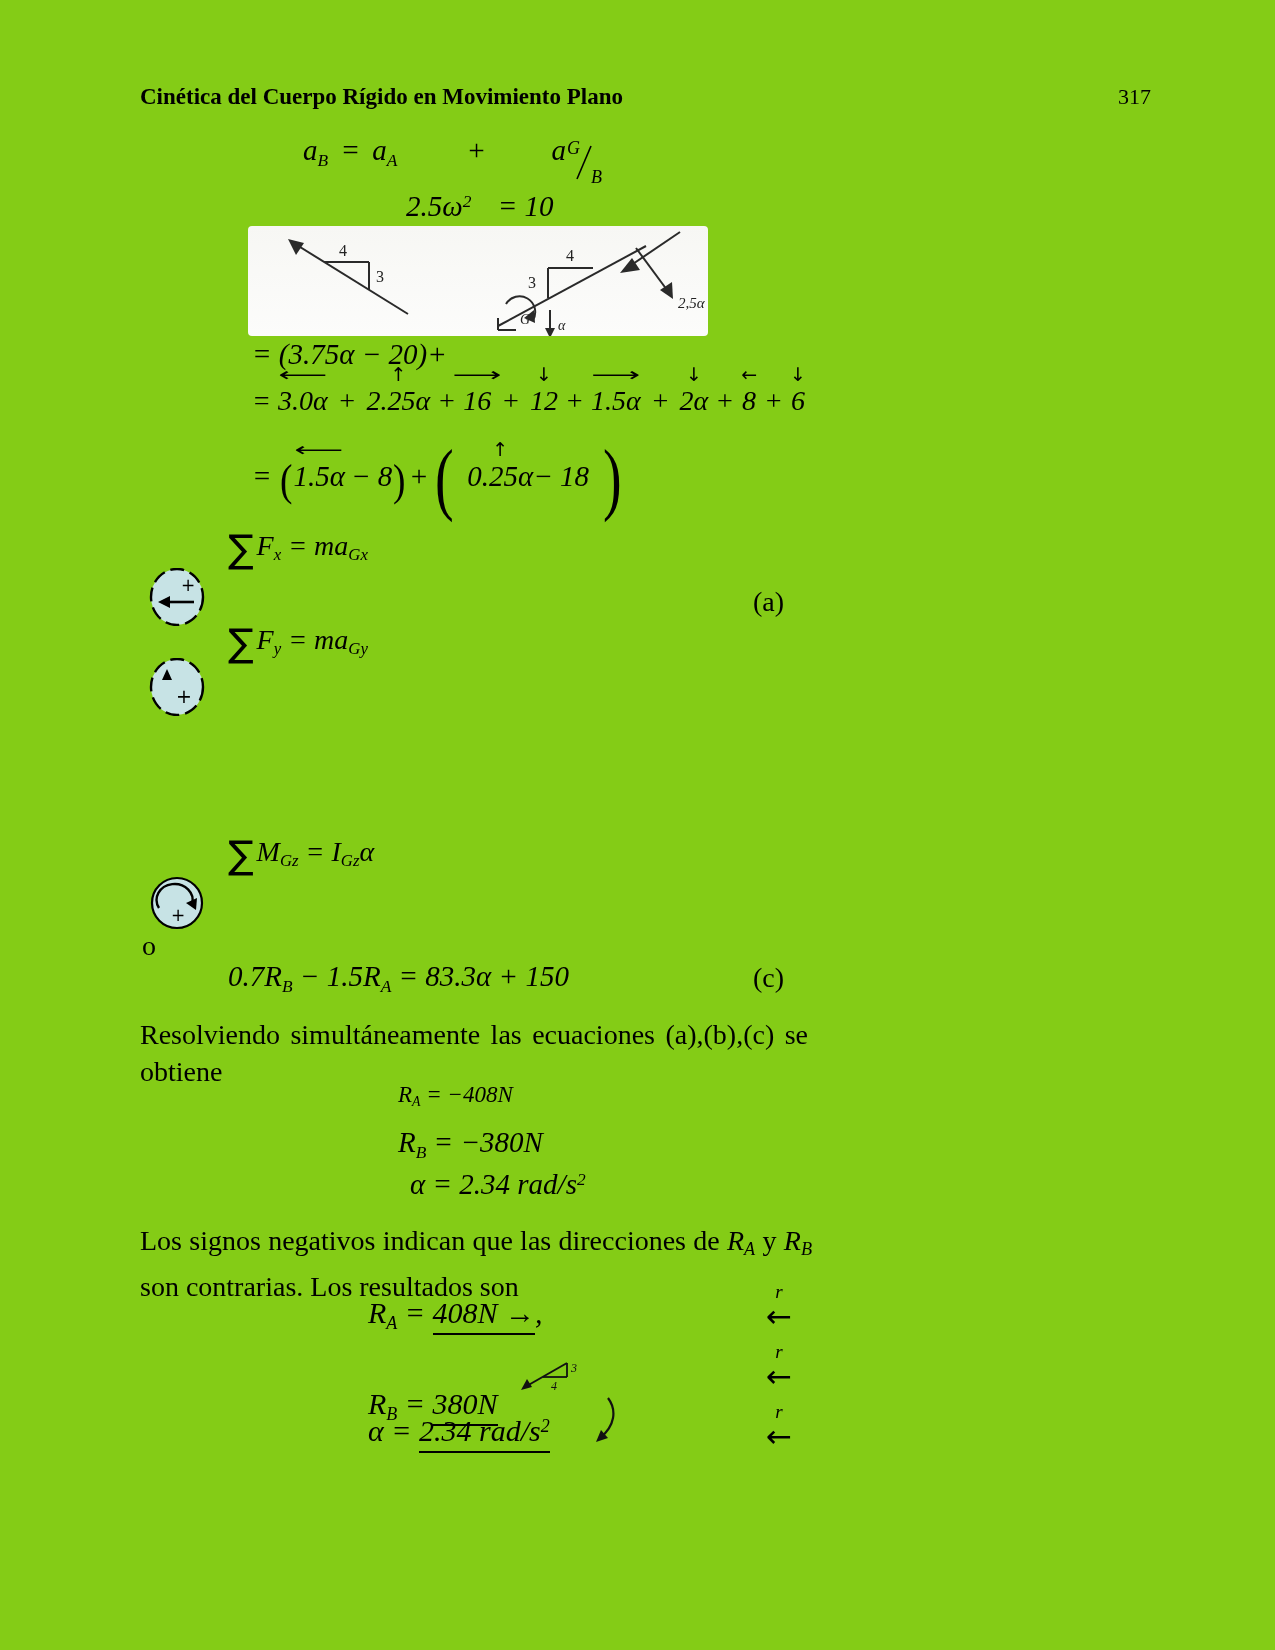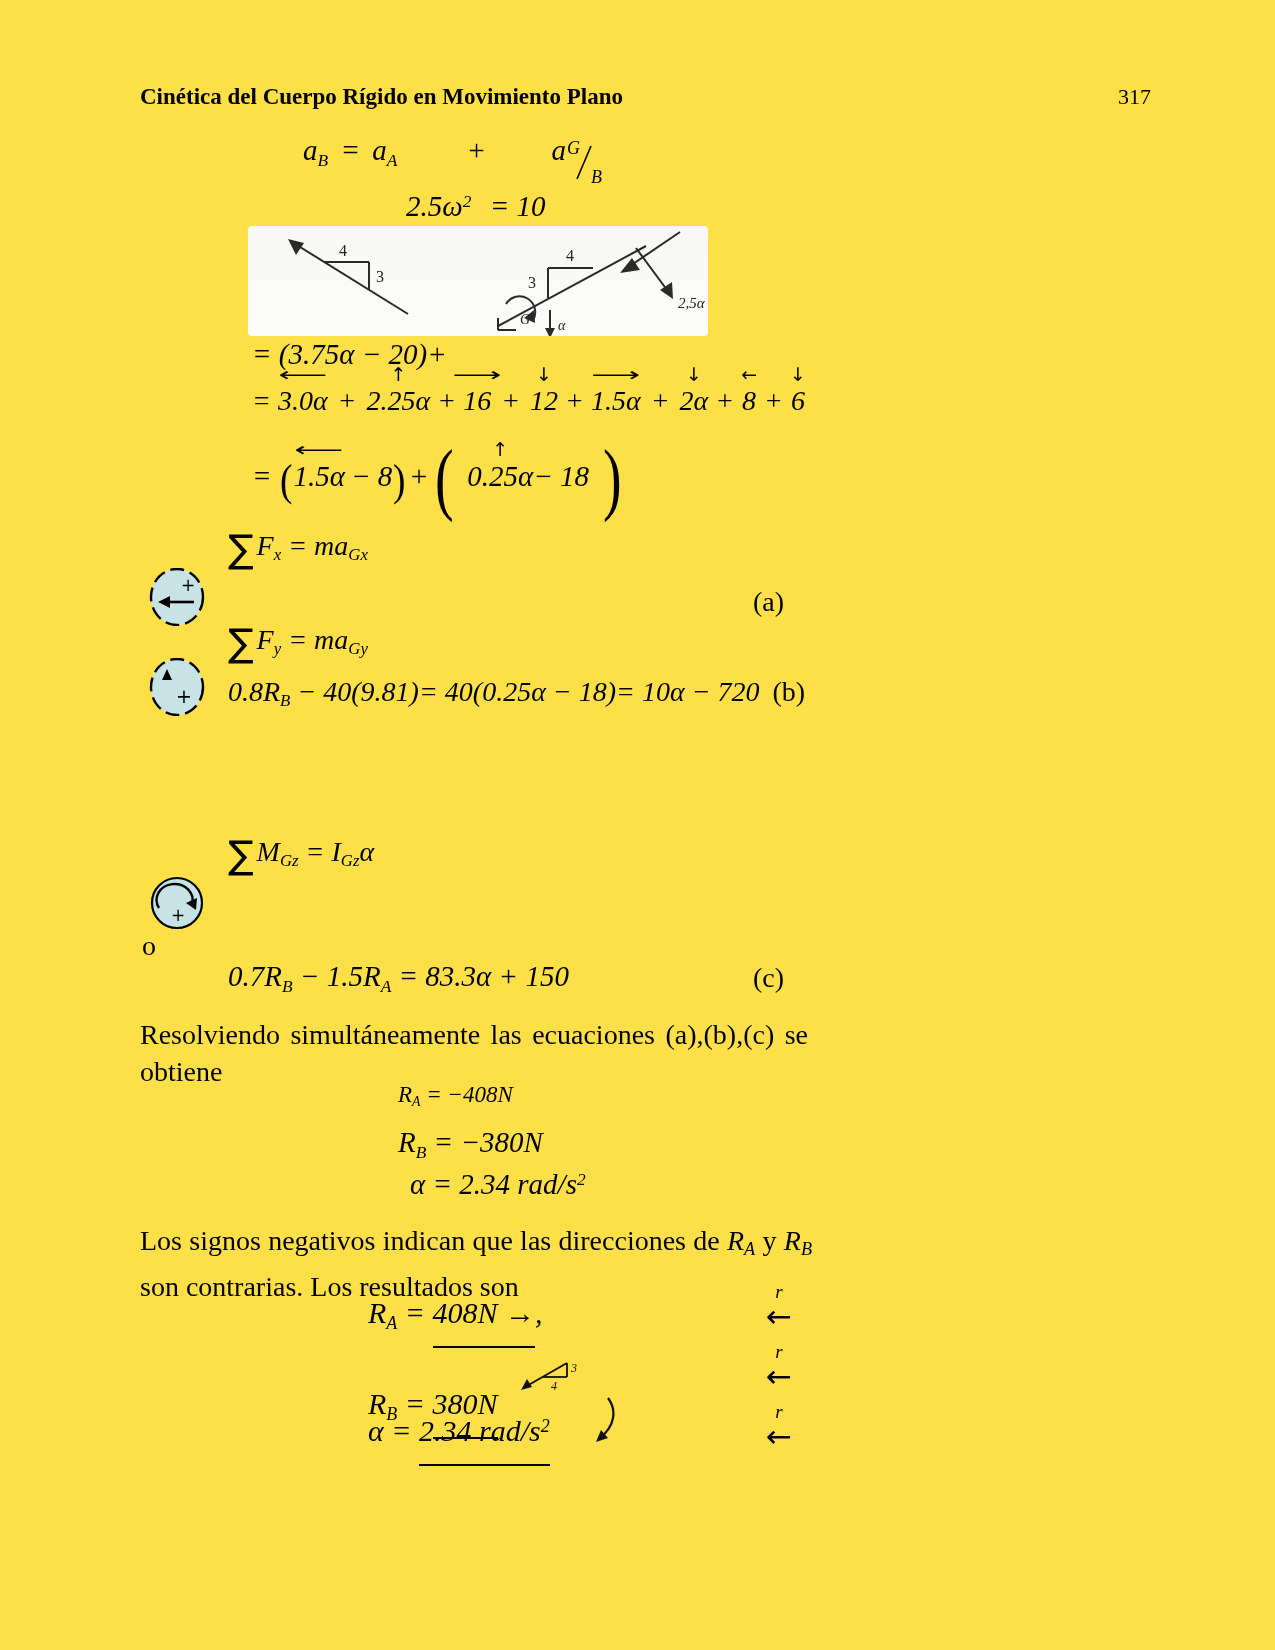--- a/index.html
+++ b/index.html
@@ -1,37 +1,37 @@
 <!DOCTYPE html>
 <html><head>
 <meta charset="utf-8">
 <style>
   *{margin:0;padding:0;box-sizing:border-box}
   html,body{background:#ffffff}
   body{width:1275px;height:1650px;position:relative;font-family:"Liberation Serif",serif;color:#000}
-  .page{position:absolute;left:0;top:0;width:1275px;height:1650px;background:#fde047;overflow:hidden}
+  .page{position:absolute;left:0;top:0;width:1275px;height:1650px;background:#84cc16;overflow:hidden}
   .abs{position:absolute}
   .text{font-family:"Liberation Serif",serif;color:#000}
   .bold{font-weight:bold}
   .math{font-family:"Liberation Serif",serif;font-style:italic;color:#000}
   .math sub, sub.msub{font-size:0.6em;font-style:italic;vertical-align:-0.32em}
   .math sup, sup.msup{font-size:0.6em;vertical-align:0.5em}
   .para{font-size:28px;line-height:37px;text-align:justify}
   .para sub{font-size:0.65em;vertical-align:-0.25em}
   .sigma{font-family:"DejaVu Sans",sans-serif;font-style:normal;font-size:38px;vertical-align:-7px;margin-right:3px;line-height:1}
   .term{display:inline-block;text-align:center;vertical-align:baseline}
   .term .arr{display:block;font-style:normal;font-family:"DejaVu Sans",sans-serif;font-size:19px;line-height:21px;height:21px;color:#000}
   .arr-x{transform:scaleX(1.8);transform-origin:center bottom}
   .paren-md{font-size:44px;display:inline-block;vertical-align:-0.2em;transform:scaleX(.85);line-height:1;font-style:normal}
   .paren-lg{font-size:80px;display:inline-block;vertical-align:-0.24em;transform:scaleX(.7);line-height:.9;font-style:normal;font-weight:400}
   .stack{display:inline-block;position:relative;width:36px;height:48px;vertical-align:-26px}
   .st-top{position:absolute;left:1px;top:0;font-size:18px;font-style:italic}
   .st-bottom{position:absolute;right:0;bottom:-2px;font-size:18px;font-style:italic}
   .st-slash{position:absolute;left:9px;top:7px}
-  .uline{border-bottom:2.2px solid #000;padding-bottom:17px}
+  .uline{border-bottom:2.2px solid #000;padding-bottom:4px}
   .marker{width:46px;text-align:center}
   .marker-r{font-size:19px;font-style:italic;font-family:"Liberation Serif",serif;line-height:20px}
   .marker-arrow{font-size:31px;font-family:"DejaVu Sans",sans-serif;line-height:28px;font-style:normal}
   .eqlabel{font-size:28px;font-style:normal}
   .scanband{background:linear-gradient(180deg,#f7f7f4 0%,#fcfcfb 100%);border-radius:4px}
 </style>
 </head>
 <body>
 
 <div class="page">
@@ -44,21 +44,21 @@
     <span style="margin:0 5px">=</span>
     <span>a</span><sub>A</sub>
     <span style="margin-left:62px">+</span>
     <span style="margin-left:58px">a</span><span class="stack"><span class="st-top">G</span><span class="st-slash"><svg width="18" height="36" viewBox="0 0 18 36">
             <line x1="16" y1="1" x2="2" y2="34" stroke="#000" stroke-width="1.6"></line>
           </svg></span><span class="st-bottom">B</span></span>
   </div>
 
   <div class="abs math" style="left:406px;top:190px;font-size:29px">
     <span>2.5ω</span><sup>2</sup>
-    <span style="margin-left:11px">= 10</span>
+    <span style="margin-left:19px">= 10</span>
   </div>
 
   <div class="abs scanband" style="left:248px;top:226px;width:460px;height:110px"></div>
   <svg class="abs" style="left:248px;top:226px" width="460" height="110" viewBox="0 0 460 110">
 
     <g stroke="#2a2a2a" fill="none" stroke-width="2">
       <line x1="160" y1="88" x2="44" y2="16"></line>
       <polygon points="40,13 56,17 48,29" fill="#2a2a2a" stroke="none"></polygon>
       <line x1="76" y1="36" x2="121" y2="36"></line>
       <line x1="121" y1="36" x2="121" y2="64"></line>
@@ -132,24 +132,20 @@
     <span class="sigma">∑</span><span>F</span><sub>y</sub>
     <span>= ma</span><sub>Gy</sub>
   </div>
 
   <svg class="abs" style="left:148px;top:658px" width="58" height="58" viewBox="0 0 58 58">
     <ellipse cx="29" cy="29" rx="26" ry="28" stroke="#000" stroke-width="2.4" stroke-dasharray="14 6" fill="#c7e3e5"></ellipse>
     <polygon points="19,11 14,22 24,22" fill="#000"></polygon>
     <text x="28" y="45" font-size="19" font-family="DejaVu Sans" fill="#000">+</text>
   </svg>
 
-  <div class="abs math" style="left:228px;top:676px;font-size:28px;white-space:nowrap">
-    <span>0.8</span><span>R</span><sub>B</sub><span> − 40(9.81)= 40(0.25α − 18)= 10α − 720</span>
-    <span class="eqlabel" style="font-style:normal;margin-left:6px">(b)</span>
-  </div>
 
 
   <div class="abs math" style="left:228px;top:836px;font-size:28px">
     <span class="sigma">∑</span><span>M</span><sub>Gz</sub>
     <span>= I</span><sub>Gz</sub><span>α</span>
   </div>
 
   <svg class="abs" style="left:150px;top:876px" width="54" height="54" viewBox="0 0 54 54">
     <ellipse cx="27" cy="27" rx="25" ry="25" stroke="#000" stroke-width="2.2" fill="#c7e3e5"></ellipse>
     <path d="M 9 32 A 18 16 0 1 1 42 28" fill="none" stroke="#000" stroke-width="2.4"></path>

